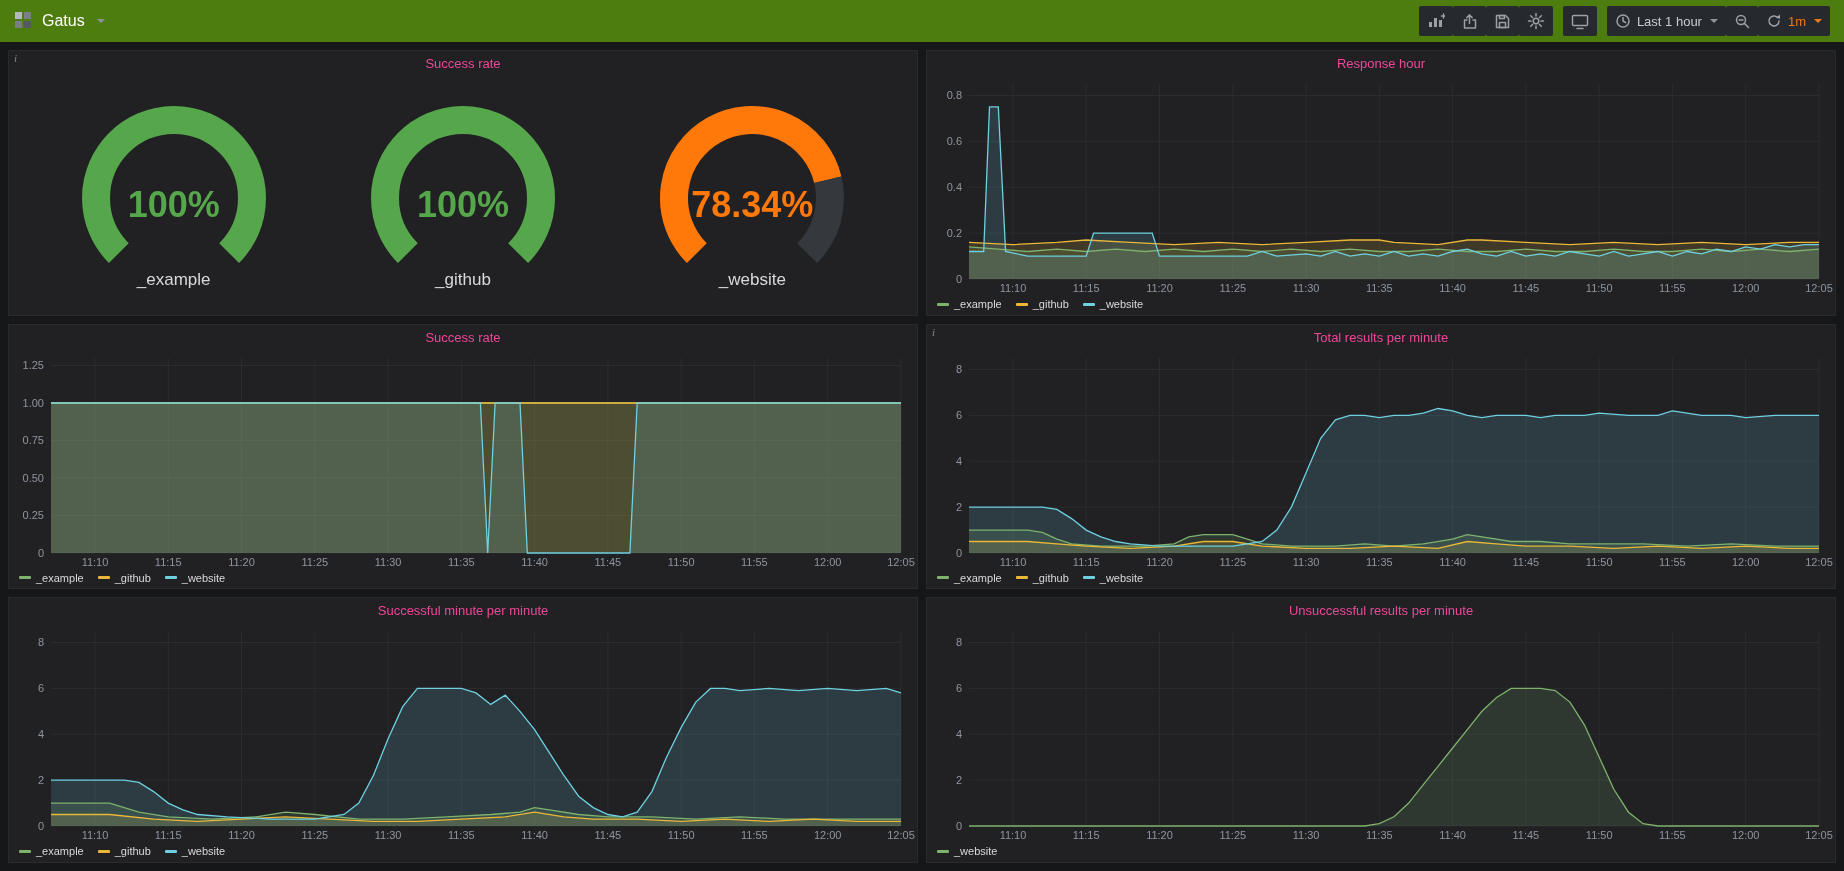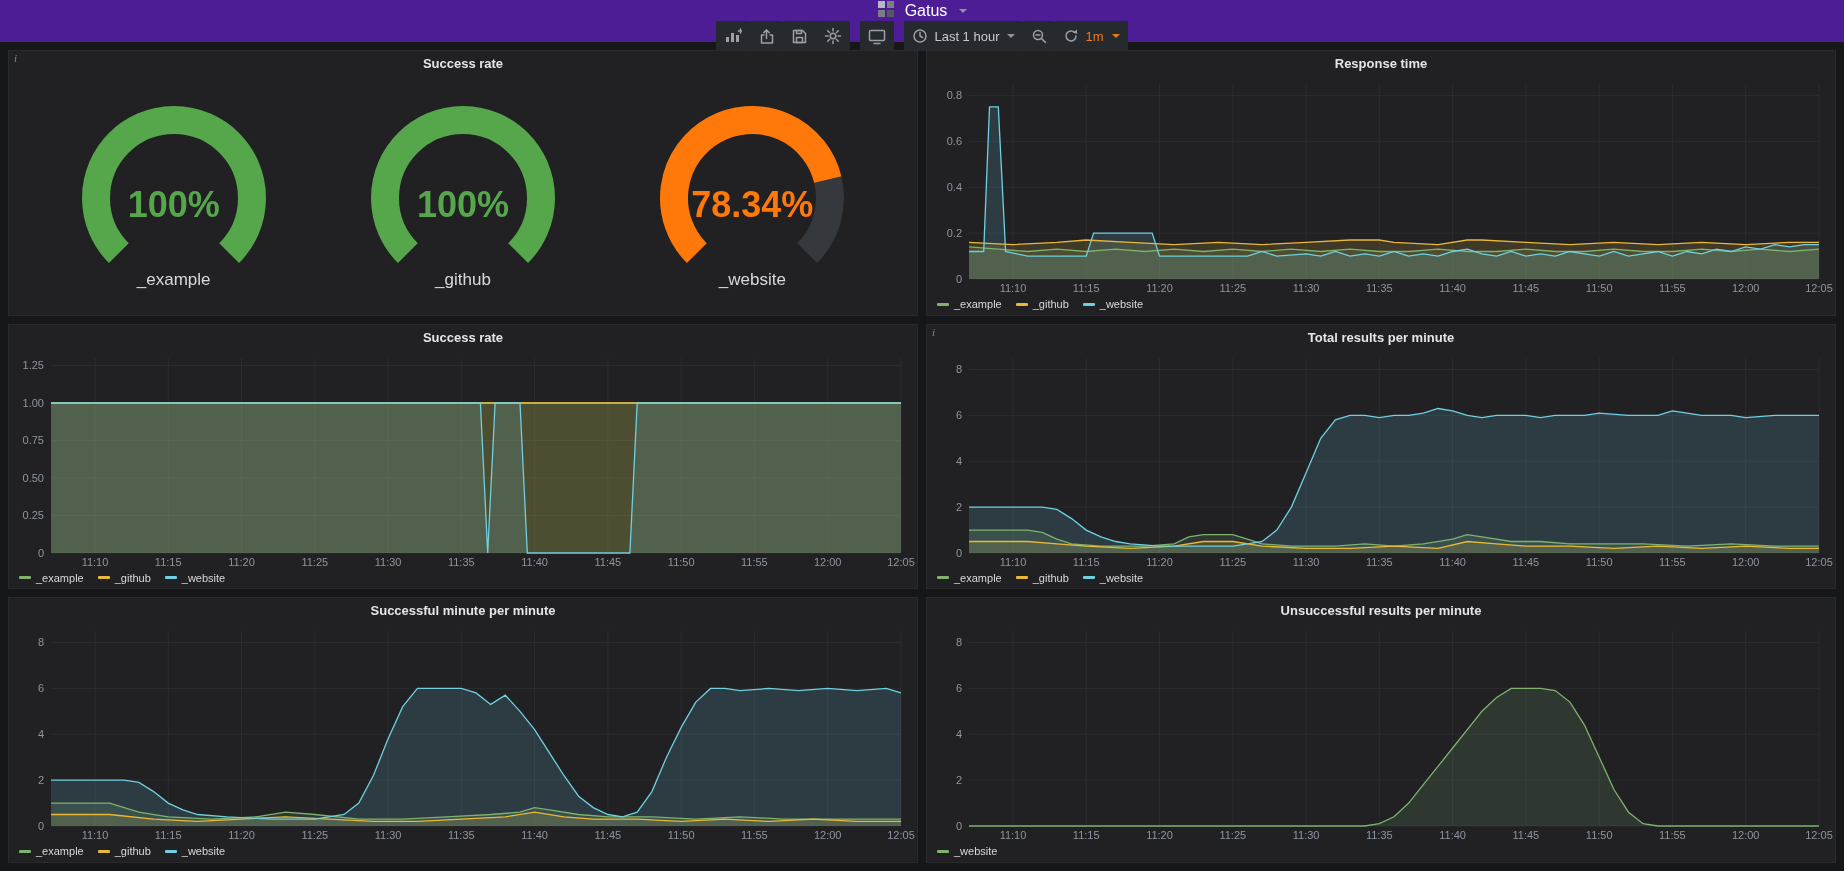--- a/index.html
+++ b/index.html
@@ -7,21 +7,21 @@
   body {
     background:#161719;
     color:#d8d9da;
     font-family:"Liberation Sans", sans-serif;
     font-size:13px;
   }
 
   
   .navbar {
     height:42px; display:flex; align-items:center; justify-content:space-between;
-    padding:0 14px; background:#4c1d95;flex-direction:column;
+    padding:0 14px; background:#4d7c0f;
   }
   .nav-left { display:flex; align-items:center; gap:10px; cursor:pointer; }
   .dash-title { font-size:16px; color:#ffffff; font-weight:400; }
   .caret {
     width:0;height:0;display:inline-block;
     border-left:4px solid transparent;border-right:4px solid transparent;
     border-top:4px solid #8e949e; margin-left:2px;
   }
   .caret.orange { border-top-color:#eb7b18; }
   .nav-right { display:flex; align-items:center; }
@@ -40,21 +40,21 @@
   
   .dashboard {
     height:829px; padding:8px;
     display:grid; grid-template-columns:1fr 1fr; grid-template-rows:1fr 1fr 1fr; gap:8px;
   }
   .panel {
     background:#212124; border:1px solid #2a2a2e; position:relative;
     display:flex; flex-direction:column; overflow:hidden;
   }
   .panel-header { height:25px; flex:0 0 25px; display:flex; align-items:center; justify-content:center; }
-  .panel-title { font-size:13px; font-weight:700; color:#e5e5e5; cursor:pointer; }
+  .panel-title { font-size:13px; font-weight:400; color:#ec4899; cursor:pointer; }
   .panel-info {
     position:absolute; top:0; left:0; width:16px; height:16px;
     font-size:11px; font-style:italic; font-family:"Liberation Serif", serif;
     color:#86898d; display:flex; align-items:flex-start; justify-content:flex-start;
     padding:1px 0 0 5px; cursor:pointer;
   }
   .panel-body { flex:1; display:flex; flex-direction:column; min-height:0; }
 
   
   .gauge-row { flex:1; display:flex; align-items:center; justify-content:space-around; padding:0 20px; }
@@ -186,21 +186,21 @@
             </svg>
           <div class="gauge-value" style="color: rgb(255, 120, 10);">78.34%</div>
           <div class="gauge-label">_website</div>
         </div>
       </div>
     </div>
   </div>
 
   <div class="panel">
     <div class="panel-header">
-        <span class="panel-title">Response time</span>
+        <span class="panel-title">Response hour</span>
       </div>
     <div class="panel-body">
       <div class="chart"><svg width="896" height="221">
             <line class="grid-line" x1="36" x2="886" y1="203.0" y2="203.0"></line>
             <text class="tick-label" x="29" y="206.5" text-anchor="end">0</text>
             <line class="grid-line" x1="36" x2="886" y1="157.1" y2="157.1"></line>
             <text class="tick-label" x="29" y="160.6" text-anchor="end">0.2</text>
             <line class="grid-line" x1="36" x2="886" y1="111.2" y2="111.2"></line>
             <text class="tick-label" x="29" y="114.7" text-anchor="end">0.4</text>
             <line class="grid-line" x1="36" x2="886" y1="65.4" y2="65.4"></line>

